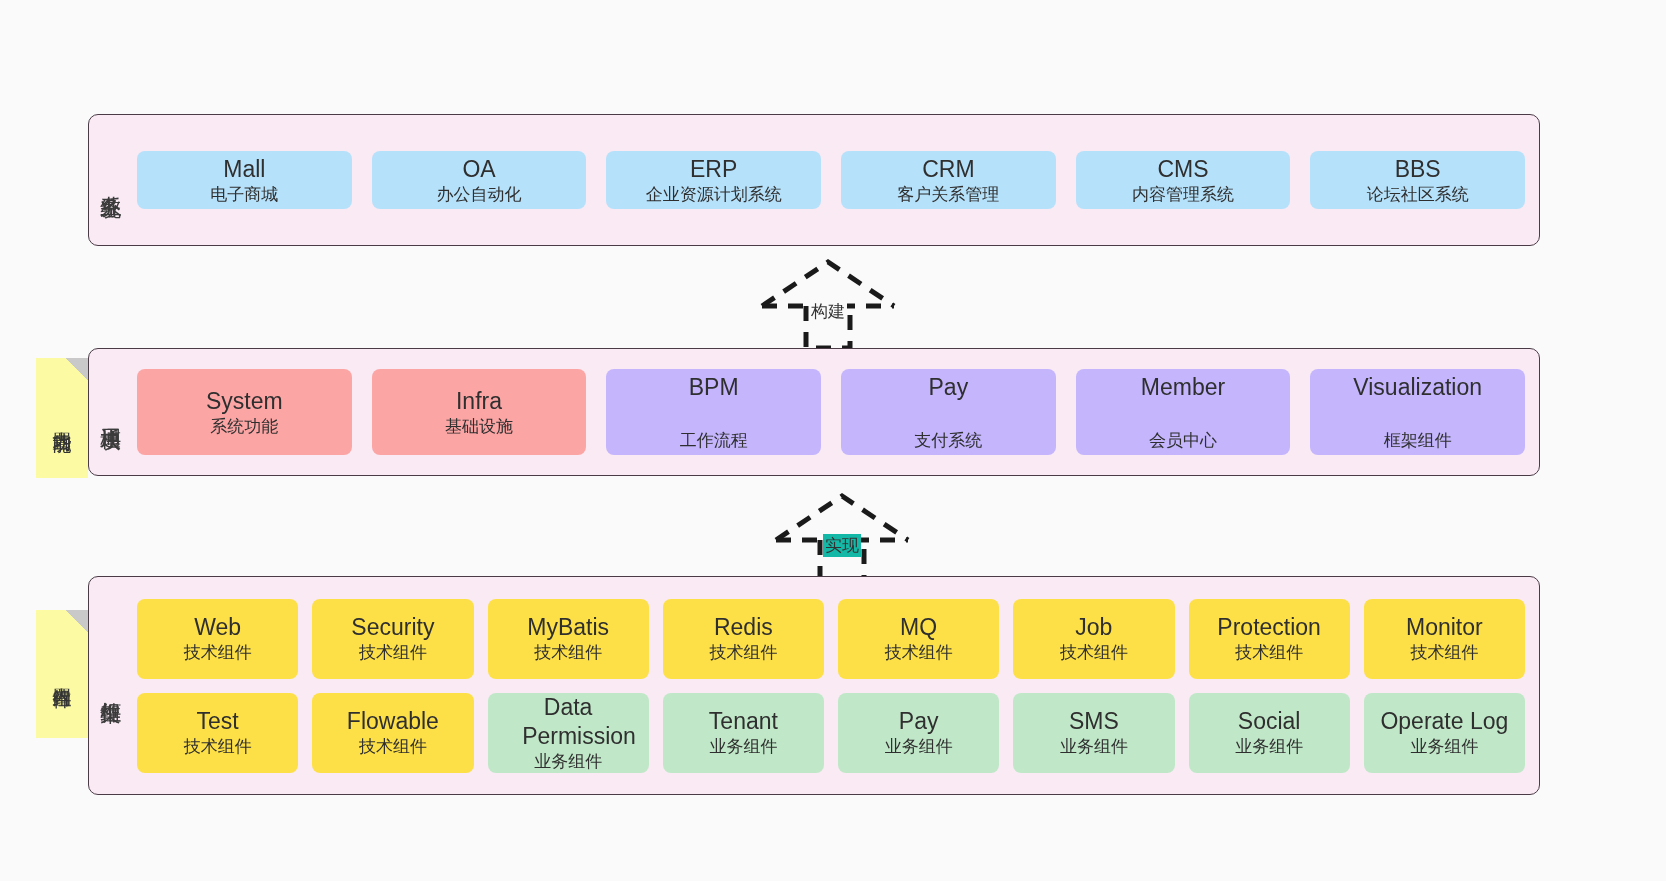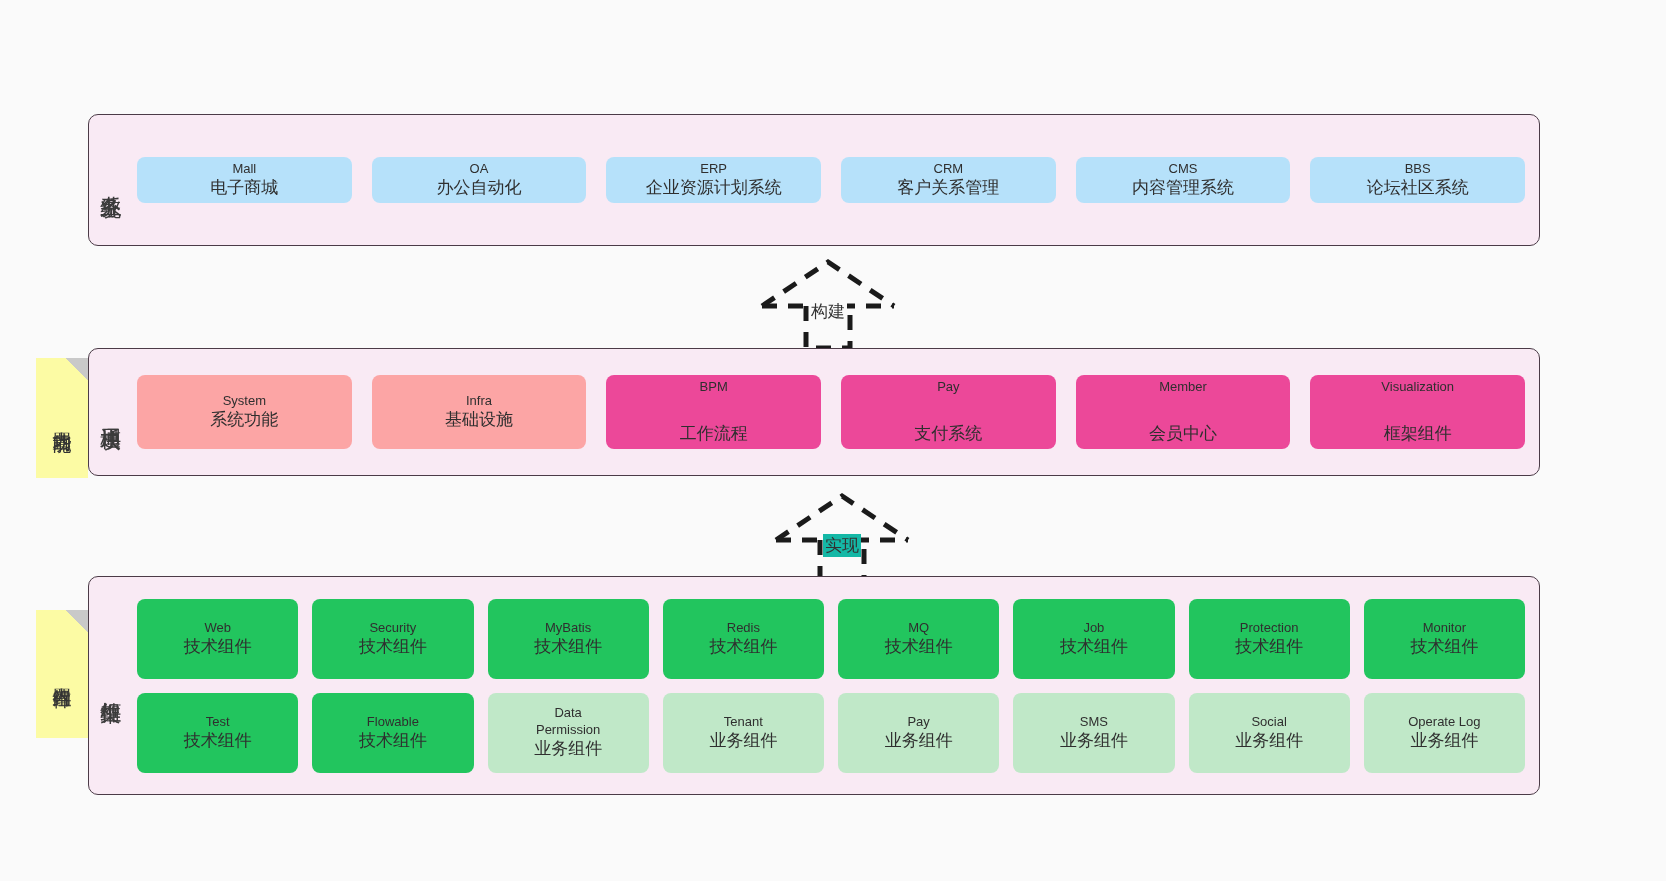--- a/index.html
+++ b/index.html
@@ -65,32 +65,32 @@
     flex-direction: column;
     align-items: center;
     justify-content: center;
     text-align: center;
     line-height: 1.26;
     box-sizing: border-box;
     padding: 4px 6px;
     user-select: none;
   }
   .card .t {
-    font-size: 13px;
+    font-size: 23px;
     color: #2f2f2f;
   }
   .card .s {
     font-size: 17px;
     color: #2f2f2f;
   }
 
   .c-blue      { background: #b6e1fa; }
   .c-red       { background: #fca5a5; }
-  .c-pink      { background: #ec4899; gap: 28px; }
-  .c-green     { background: #22c55e; justify-content: center; }
+  .c-pink      { background: #c4b5fd; gap: 28px; }
+  .c-green     { background: #fde047; justify-content: center; }
   .c-lgreen    { background: #c0e8c8; }
 
   
   .sticky {
     position: absolute;
     background: #fcfba4;
     box-sizing: border-box;
     display: flex;
     align-items: center;
     justify-content: center;

